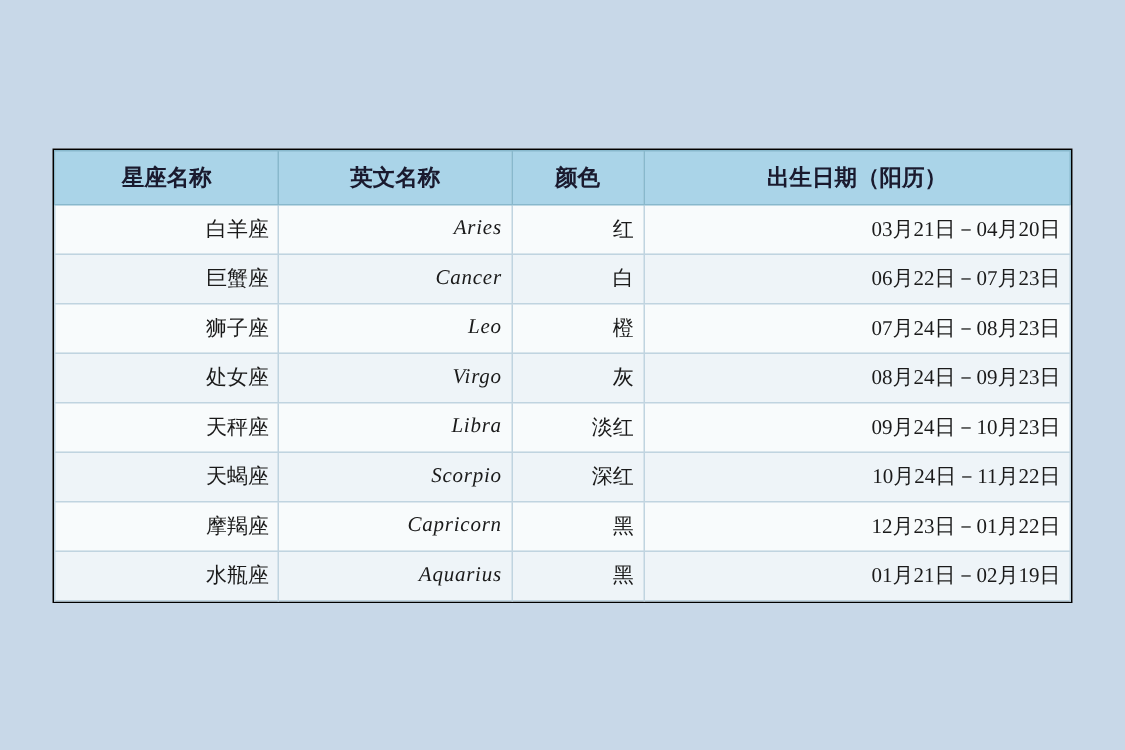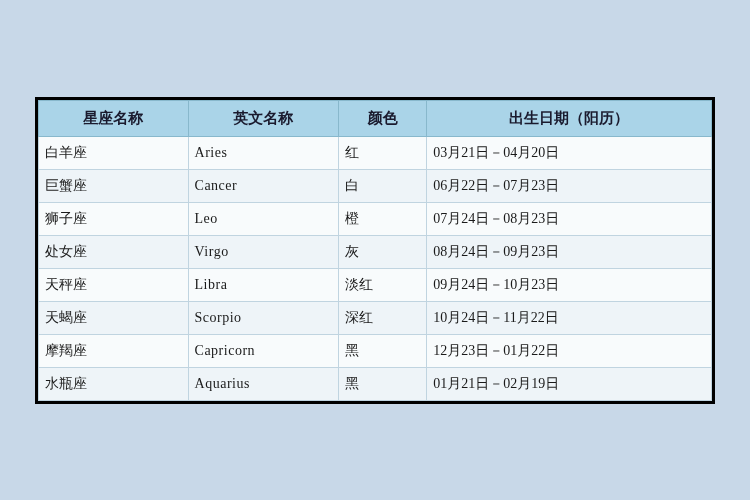--- a/index.html
+++ b/index.html
@@ -7,21 +7,21 @@
       width: 750px;
       height: 500px;
       background-color: #c8d8e8;
       display: flex;
       align-items: center;
       justify-content: center;
       font-family: "SimSun", "宋体", serif;
     }
     .table-container {
       background: #f0f4f8;
-      border: 3px solid #000000;
+      border: 1px solid #000000;
       width: 680px;
     }
     table {
       width: 100%;
       border-collapse: collapse;
     }
     thead tr th {
       background-color: #aad4e8;
       color: #1a1a2e;
       font-weight: bold;
@@ -32,25 +32,26 @@
     }
     tbody tr {
       background-color: #f8fbfc;
     }
     tbody tr:nth-child(even) {
       background-color: #eef4f8;
     }
     tbody tr td {
       border: 1px solid #c0d4e0;
       padding: 7px 6px;
-      text-align: left;
+      text-align: right;
       font-size: 14px;
       color: #1a1a1a;
     }
     tbody tr td:nth-child(2) {
+      font-style: italic;
       letter-spacing: 0.5px;
     }
   </style>
 </head>
 <body>
 
 <div class="table-container">
   <table>
     <thead>
       <tr>

